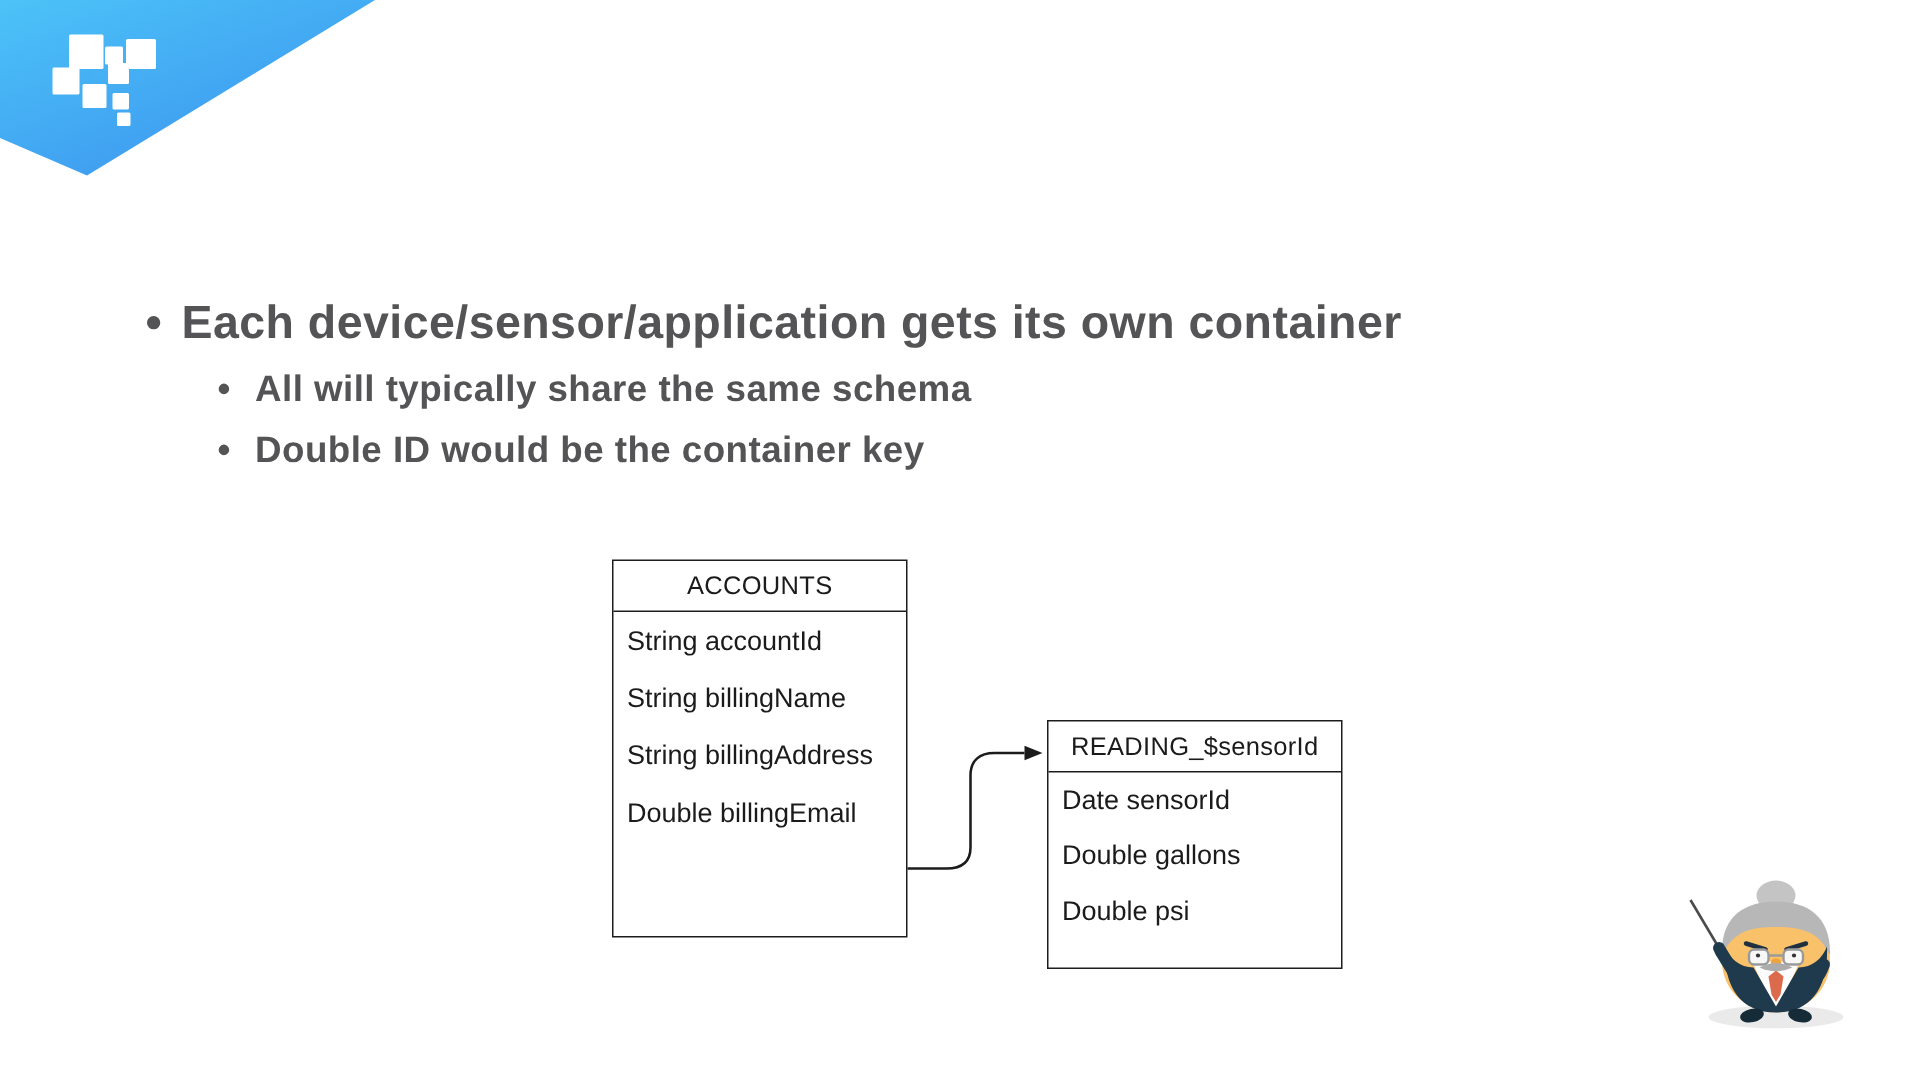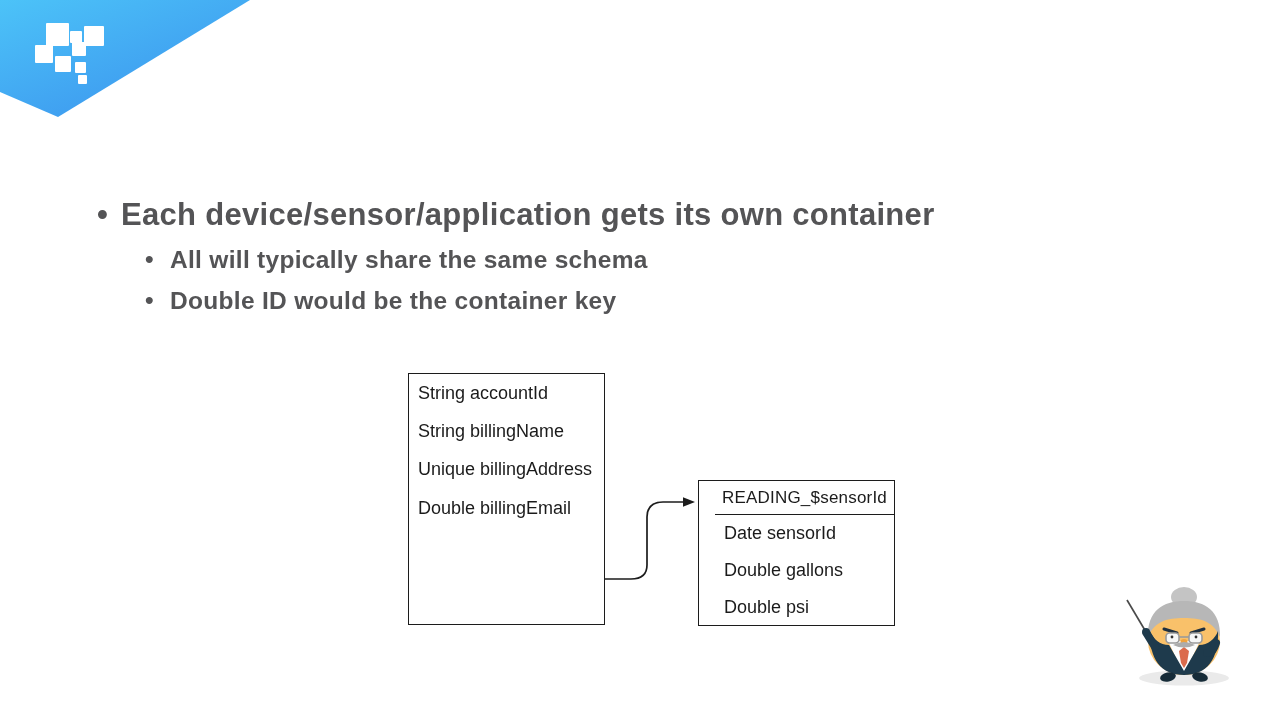--- a/index.html
+++ b/index.html
@@ -24,21 +24,21 @@
   }
   .entity-title{
     border-bottom:1.6px solid #1c1c1c;display:flex;align-items:center;
     justify-content:center;font-size:17px;letter-spacing:.2px;
   }
   .entity-fields{display:block;}
   .field{display:flex;align-items:center;padding-left:9px;font-size:18px;}
   .entity-accounts{left:408px;top:373px;width:197px;height:252px;}
   .entity-accounts .entity-title{height:33px;}
   .entity-accounts .field{height:38.4px;}
-  .entity-reading{left:698px;top:480px;width:197px;height:146px;padding-left:16px;}
+  .entity-reading{left:698px;top:480px;width:197px;height:166px;}
   .entity-reading .entity-title{height:33px;}
   .entity-reading .field{height:37px;}
   .connector{position:absolute;left:595px;top:490px;}
   .mascot{position:absolute;left:1113px;top:581px;}
 </style>
 </head>
 <body>
 
 <div class="slide">
 
@@ -69,24 +69,25 @@
   <div class="bullet-row bullet-sub sub-1">
     <span class="marker">•</span>
     <span>All will typically share the same schema</span>
   </div>
   <div class="bullet-row bullet-sub sub-2">
     <span class="marker">•</span>
     <span>Double ID would be the container key</span>
   </div>
 
   <div class="entity entity-accounts">
+    <div class="entity-title">ACCOUNTS</div>
     <div class="entity-fields">
       <div class="field">String accountId</div>
       <div class="field">String billingName</div>
-      <div class="field">Unique billingAddress</div>
+      <div class="field">String billingAddress</div>
       <div class="field">Double billingEmail</div>
     </div>
   </div>
 
   <div class="entity entity-reading">
     <div class="entity-title">READING_$sensorId</div>
     <div class="entity-fields">
       <div class="field">Date sensorId</div>
       <div class="field">Double gallons</div>
       <div class="field">Double psi</div>

